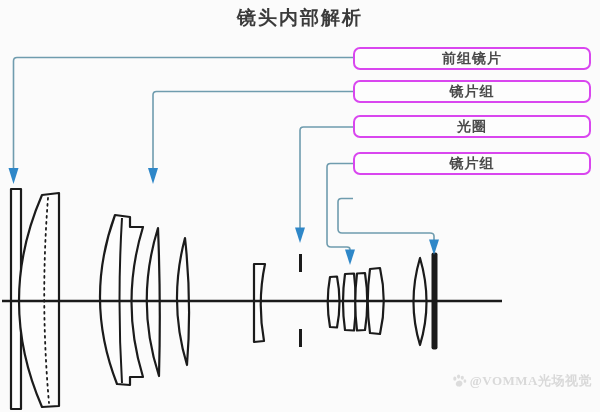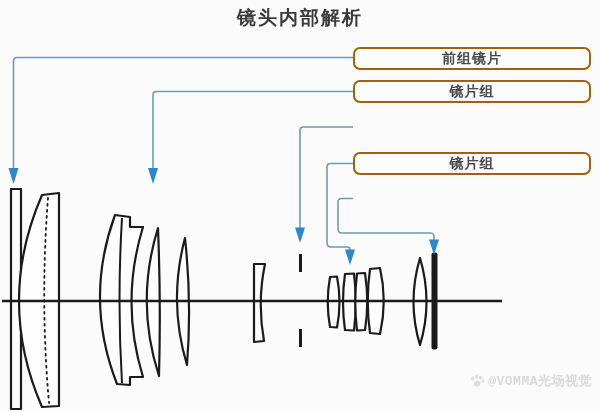--- a/index.html
+++ b/index.html
@@ -1,27 +1,27 @@
 <!DOCTYPE html>
 <html><head>
 <meta charset="utf-8">
 <style>
   html,body{margin:0;padding:0;background:#fff;}
   .stage{
     position:relative;width:600px;height:412px;overflow:hidden;
-    background:#fbfbfb;font-family:Liberation Mono, monospace;
+    background:#fbfbfb;font-family:Liberation Serif, serif;
   }
   .title{
     position:absolute;top:5px;left:0;width:100%;text-align:center;
     font-size:19px;font-weight:bold;letter-spacing:2px;color:#3b3b3b;
   }
   .diagram-svg{position:absolute;left:0;top:0;}
   .label-box{
     position:absolute;left:353px;width:238px;height:23px;box-sizing:border-box;
-    border:2px solid #a16207;border-radius:7px;background:#fdfdfd;
+    border:2px solid #d946ef;border-radius:7px;background:#fdfdfd;
     display:flex;align-items:center;justify-content:center;
     font-size:14px;font-weight:bold;letter-spacing:1px;color:#4a4a4a;
   }
   .lb1{top:47px}.lb2{top:80px}.lb3{top:115px}.lb4{top:152px}.lb5{top:187px}
   .watermark{
     position:absolute;top:372px;right:8px;display:flex;align-items:center;gap:3px;
     color:#d9d9d9;font-size:13px;letter-spacing:0.5px;font-weight:bold;
   }
   .lens{stroke:#1b1b1b;stroke-width:2.2;fill:#fdfdfd;stroke-linejoin:round;}
   .conn{stroke:#6f9cae;stroke-width:1.6;fill:none;}
@@ -106,20 +106,23 @@
       <polygon class="arrow" points="429,239.5 439,239.5 434,255"></polygon>
     </g>
   </svg>
 
   <div class="label-box lb1">
     <span>前组镜片</span>
   </div>
   <div class="label-box lb2">
     <span>镜片组</span>
   </div>
+  <div class="label-box lb3">
+    <span>光圈</span>
+  </div>
   <div class="label-box lb4">
     <span>镜片组</span>
   </div>
 
   <div class="watermark">
     <svg width="15" height="14" viewBox="0 0 16 15">
       <ellipse cx="3" cy="5" rx="1.7" ry="2.2" fill="#dcdcdc"></ellipse>
       <ellipse cx="7" cy="2.8" rx="1.7" ry="2.2" fill="#dcdcdc"></ellipse>
       <ellipse cx="11" cy="4" rx="1.7" ry="2.2" fill="#dcdcdc"></ellipse>
       <ellipse cx="13.8" cy="7.5" rx="1.5" ry="2" fill="#dcdcdc"></ellipse>

